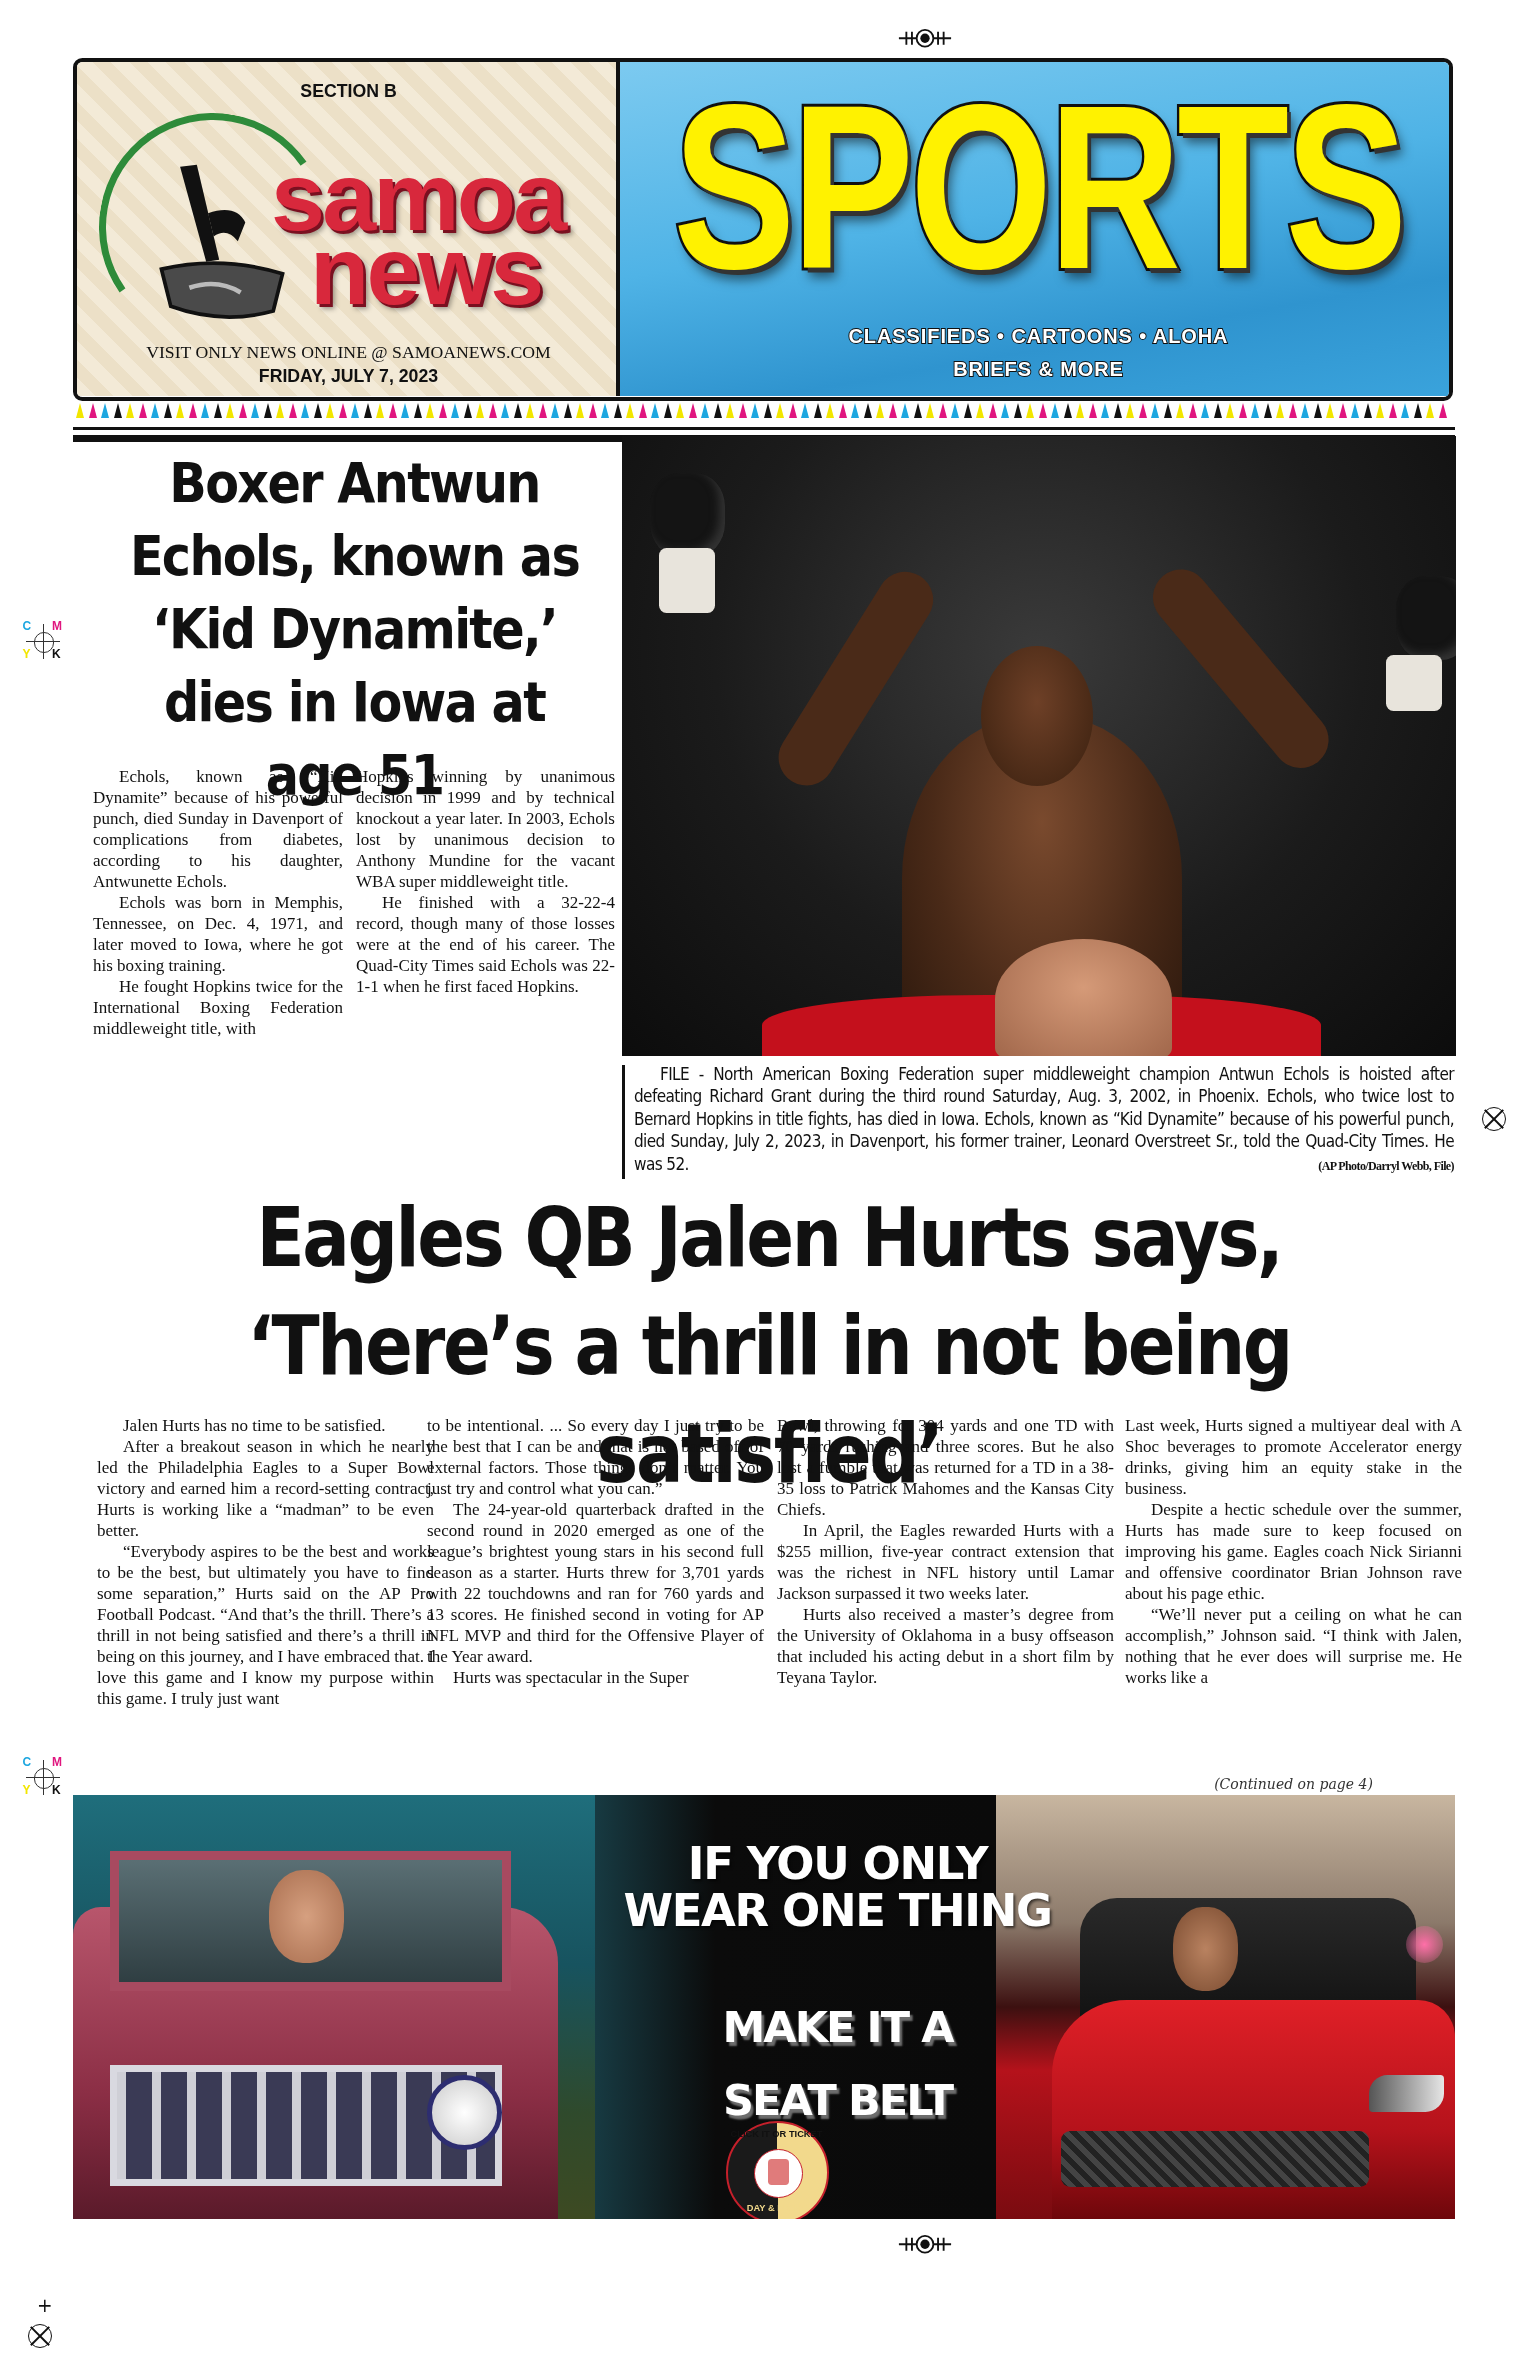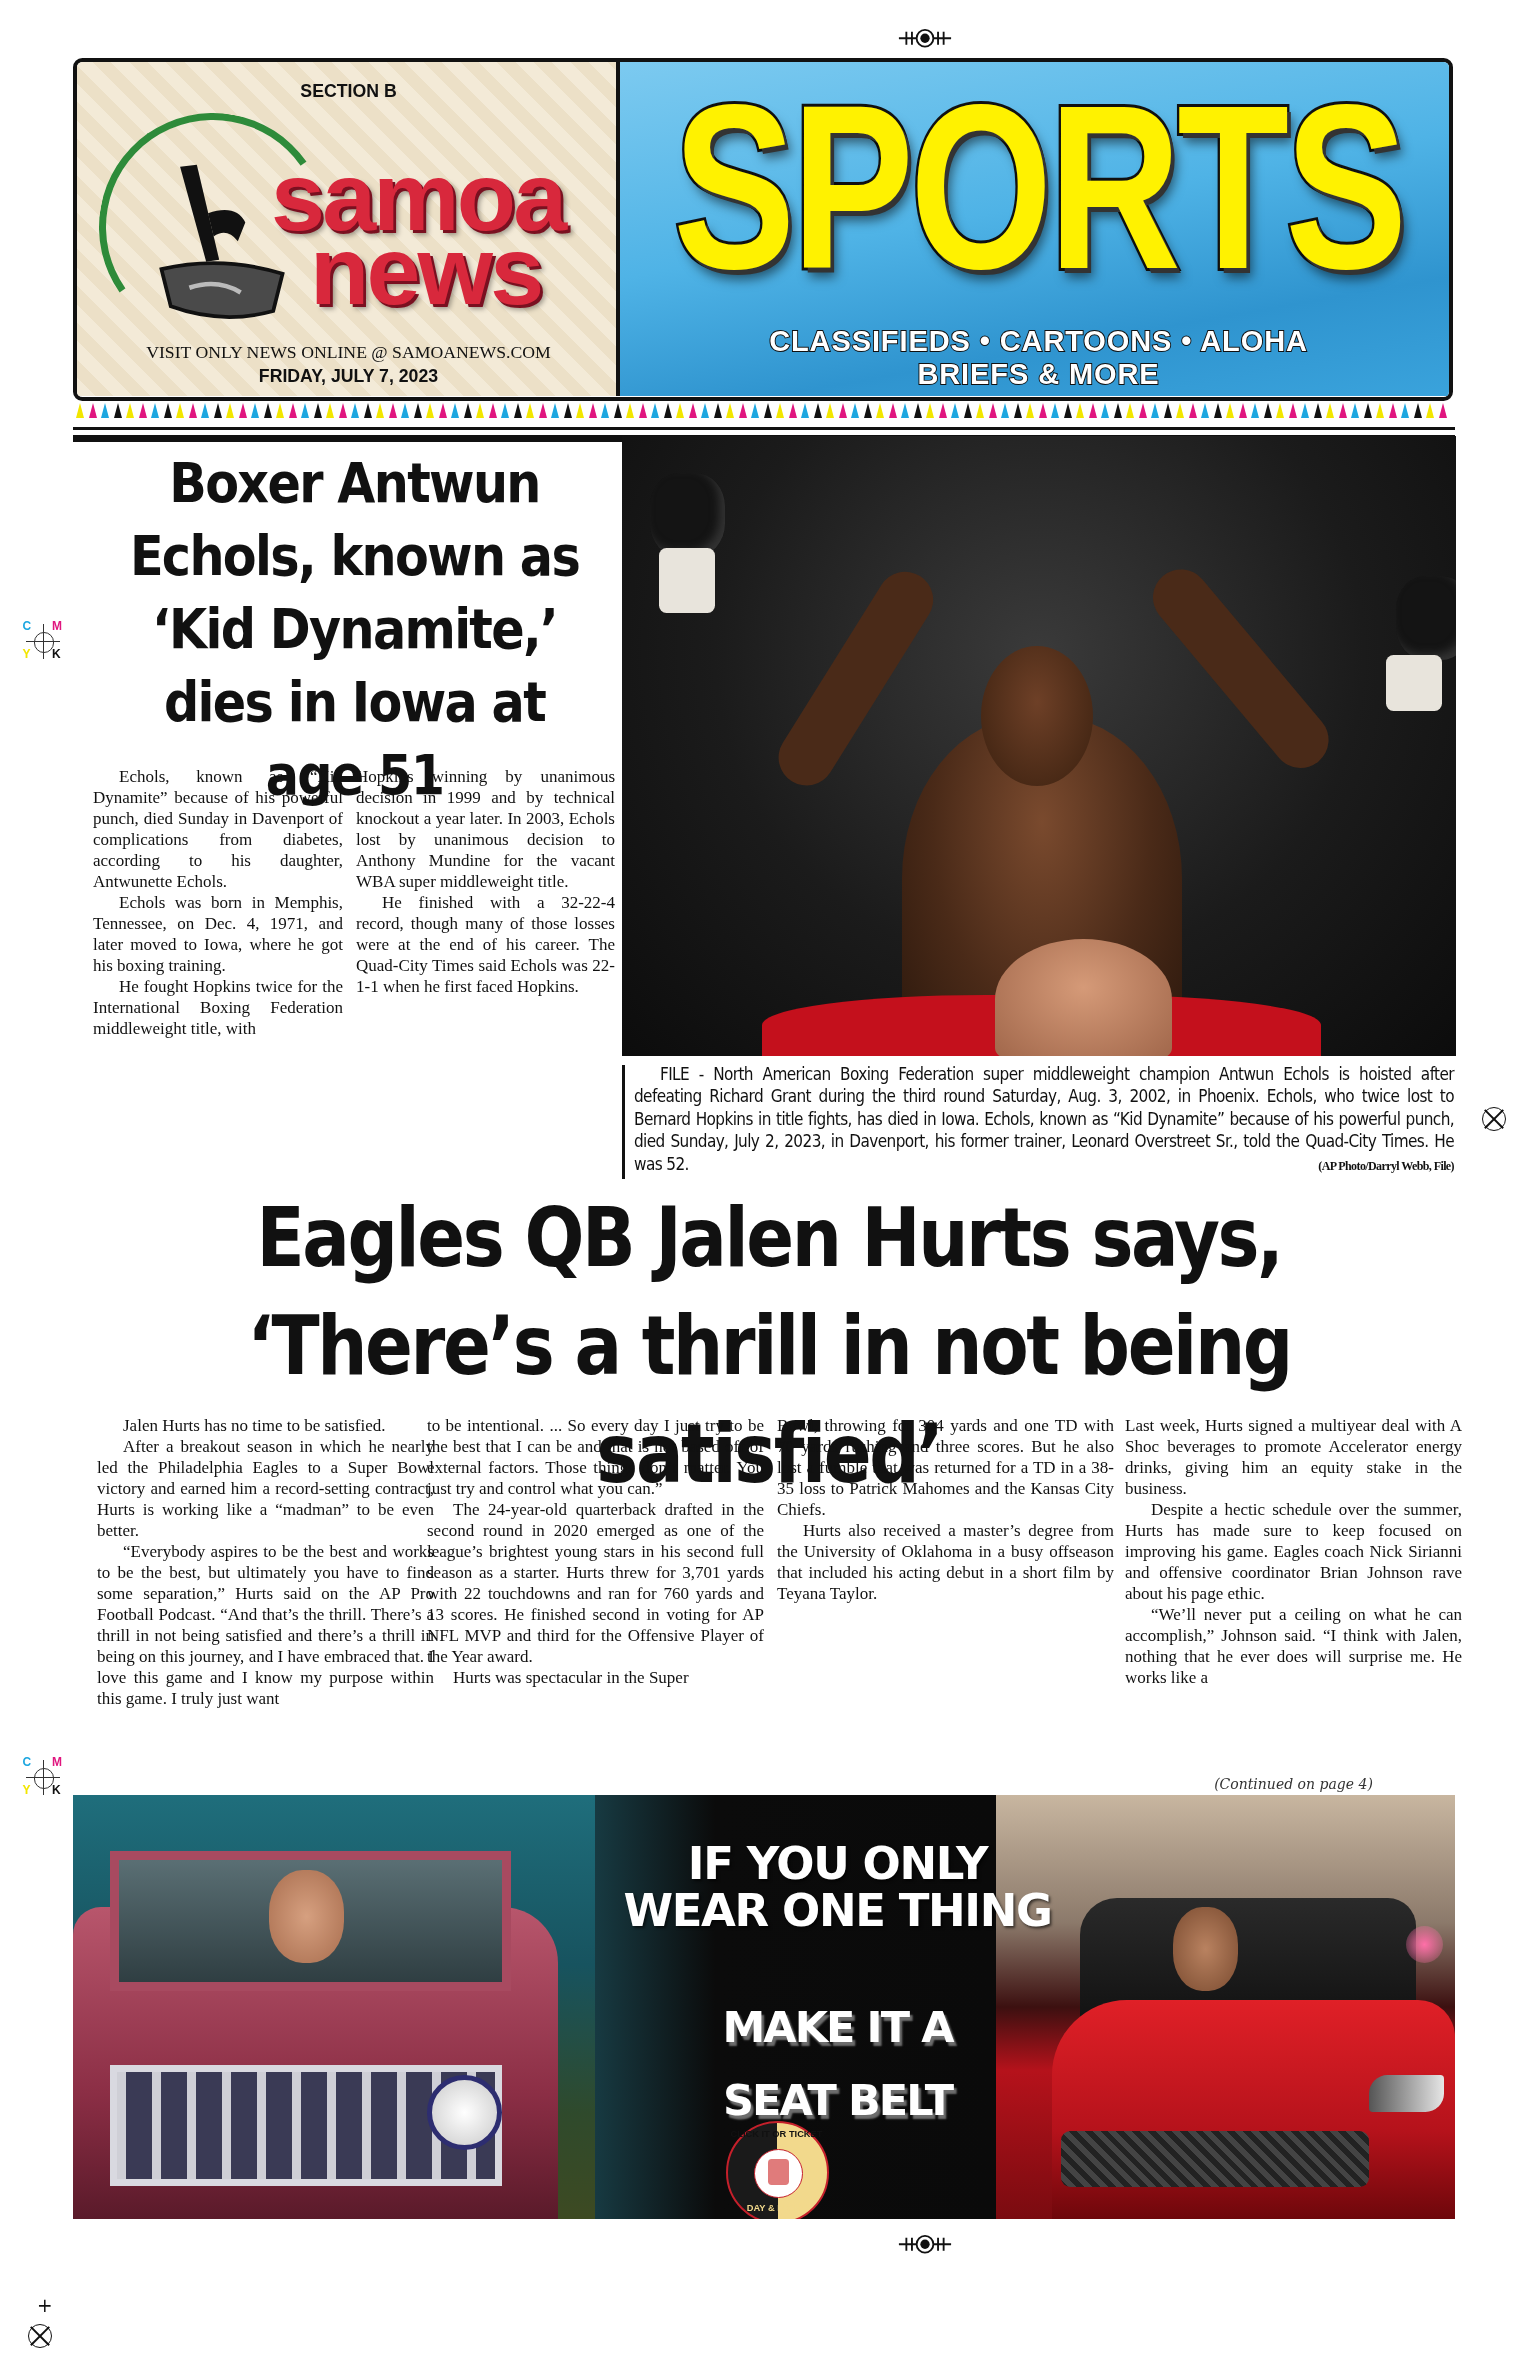--- a/index.html
+++ b/index.html
@@ -29,21 +29,21 @@
   .logo-swoosh { left: 22.4px; top: 51px; width: 214px; height: 214px; border: 7.5px solid #2e8b3a; border-color: #2e8b3a transparent transparent #2e8b3a; border-radius: 50%; transform: rotate(10deg); }
   .logo-boat { left: 75px; top: 86px; width: 140px; height: 177px; }
   .logo-samoa { left: 194px; top: 86px; font-family: "Liberation Sans", sans-serif; font-weight: bold; font-size: 97px; color: #d8283c; letter-spacing: -2.8px; line-height: 1; text-shadow: 2.8px 2.8px 0 #7a1020, 4.7px 4.7px 5.6px rgba(0,0,0,0.35); }
   .logo-news { left: 233px; top: 160px; font-family: "Liberation Sans", sans-serif; font-weight: bold; font-size: 97px; color: #d8283c; letter-spacing: -2.8px; line-height: 1; text-shadow: 2.8px 2.8px 0 #7a1020, 4.7px 4.7px 5.6px rgba(0,0,0,0.35); }
   .visit-line { left: 0; width: 543px; top: 280px; text-align: center; font-family: "Liberation Serif", serif; font-size: 17.7px; }
   .date-line { left: 0; width: 543px; top: 304px; text-align: center; font-family: "Liberation Sans", sans-serif; font-weight: bold; font-size: 17.7px; }
 
   .sports-panel { left: 543px; top: 0; width: 837px; height: 334px; background: linear-gradient(170deg, #7ccaf0 0%, #4fb3e6 45%, #2f94cf 75%, #3aa3dc 100%); }
   .sports-title { left: 0; width: 837px; top: 7.5px; text-align: center; font-family: "Liberation Sans", sans-serif; font-weight: bold; font-size: 183px; line-height: 1; color: #fff200; letter-spacing: -3.7px; transform: scaleY(1.28); transform-origin: top center;
     -webkit-text-stroke: 4.7px #111; paint-order: stroke fill; text-shadow: 3.7px 3.7px 0 #333, 5.6px 7.5px 9.3px rgba(0,0,0,0.5); }
-  .sports-sub { left: 0; width: 837px; text-align: center; font-family: "Liberation Sans", sans-serif; font-weight: bold; font-size: 29px; color: #fff; -webkit-text-stroke: 1.9px #111; paint-order: stroke fill; letter-spacing: 0.9px; }
+  .sports-sub { left: 0; width: 837px; text-align: center; font-family: "Liberation Sans", sans-serif; font-weight: bold; font-size: 20px; color: #fff; -webkit-text-stroke: 1.9px #111; paint-order: stroke fill; letter-spacing: 0.9px; }
 
   
   .tri-strip { left: 76px; top: 403px; width: 1372px; height: 17px; display: flex; justify-content: space-between; }
   .tri { width: 0; height: 0; border-left: 4.7px solid transparent; border-right: 4.7px solid transparent; border-bottom: 15px solid #111; }
   .rule-thin { left: 73px; top: 427px; width: 1382px; height: 2.8px; background: #111; }
   .rule-thick { left: 73px; top: 435px; width: 1382px; height: 6.5px; background: #111; }
 
   
   .head1 { left: 84px; top: 446px; width: 541px; text-align: center; font-family: "DejaVu Sans", sans-serif; font-weight: bold; font-size: 56px; line-height: 73px; letter-spacing: -1.9px; transform: scaleX(0.88); transform-origin: top center; }
   .col { font-family: "Liberation Serif", serif; font-size: 17px; line-height: 21px; text-align: justify; }
@@ -322,20 +322,21 @@
   <p>After a breakout season in which he nearly led the Philadelphia Eagles to a Super Bowl victory and earned him a record-setting contract, Hurts is working like a “madman” to be even better.</p>
   <p>“Everybody aspires to be the best and works to be the best, but ultimately you have to find some separation,” Hurts said on the AP Pro Football Podcast. “And that’s the thrill. There’s a thrill in not being satisfied and there’s a thrill in being on this journey, and I have embraced that. I love this game and I know my purpose within this game. I truly just want</p>
 </div>
 <div class="abs col c2 c2b">
   <p class="noindent">to be intentional. ... So every day I just try to be the best that I can be and that is not based off of external factors. Those things don’t matter. You just try and control what you can.”</p>
   <p>The 24-year-old quarterback drafted in the second round in 2020 emerged as one of the league’s brightest young stars in his second full season as a starter. Hurts threw for 3,701 yards with 22 touchdowns and ran for 760 yards and 13 scores. He finished second in voting for AP NFL MVP and third for the Offensive Player of the Year award.</p>
   <p>Hurts was spectacular in the Super</p>
 </div>
 <div class="abs col c2 c2c">
   <p class="noindent">Bowl, throwing for 304 yards and one TD with 70 yards rushing and three scores. But he also lost a fumble that was returned for a TD in a 38-35 loss to Patrick Mahomes and the Kansas City Chiefs.</p>
+  <p>In April, the Eagles rewarded Hurts with a $255 million, five-year contract extension that was the richest in NFL history until Lamar Jackson surpassed it two weeks later.</p>
   <p>Hurts also received a master’s degree from the University of Oklahoma in a busy offseason that included his acting debut in a short film by Teyana Taylor.</p>
 </div>
 <div class="abs col c2 c2d">
   <p class="noindent">Last week, Hurts signed a multiyear deal with A Shoc beverages to promote Accelerator energy drinks, giving him an equity stake in the business.</p>
   <p>Despite a hectic schedule over the summer, Hurts has made sure to keep focused on improving his game. Eagles coach Nick Sirianni and offensive coordinator Brian Johnson rave about his page ethic.</p>
   <p>“We’ll never put a ceiling on what he can accomplish,” Johnson said. “I think with Jalen, nothing that he ever does will surprise me. He works like a</p>
 </div>
 <div class="abs continued">(Continued on page 4)</div>
 
 <div class="abs ad">

